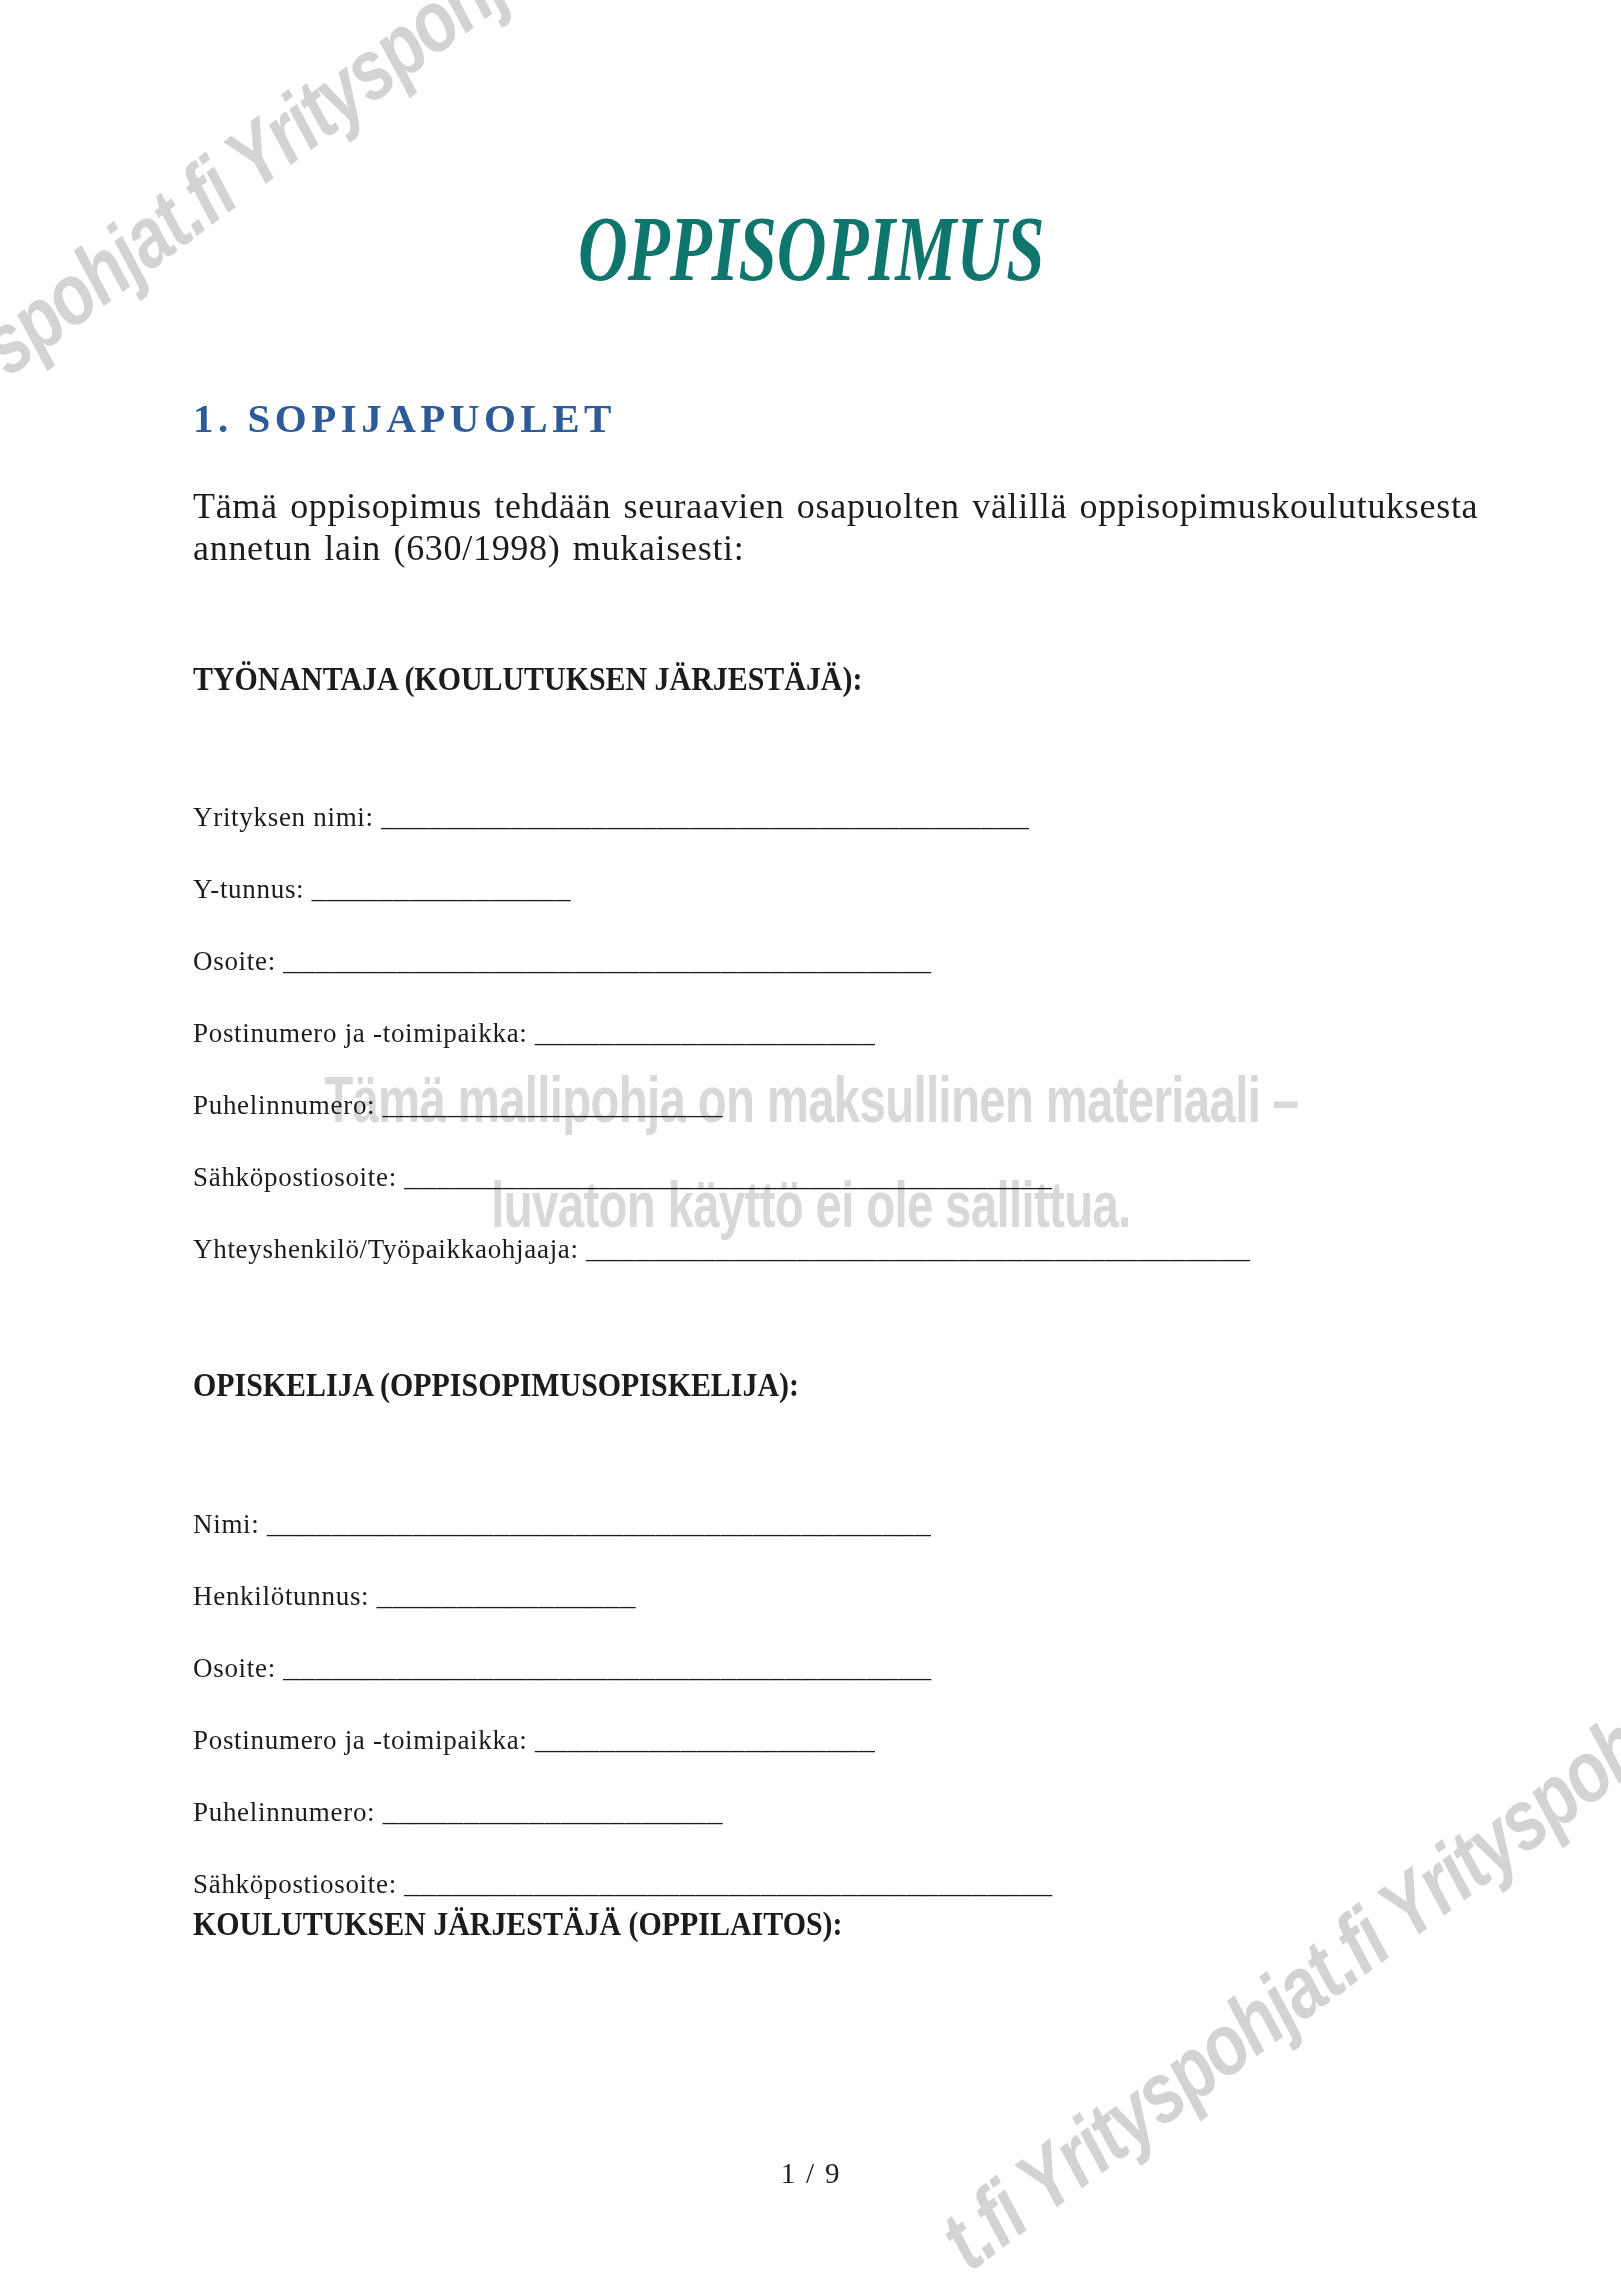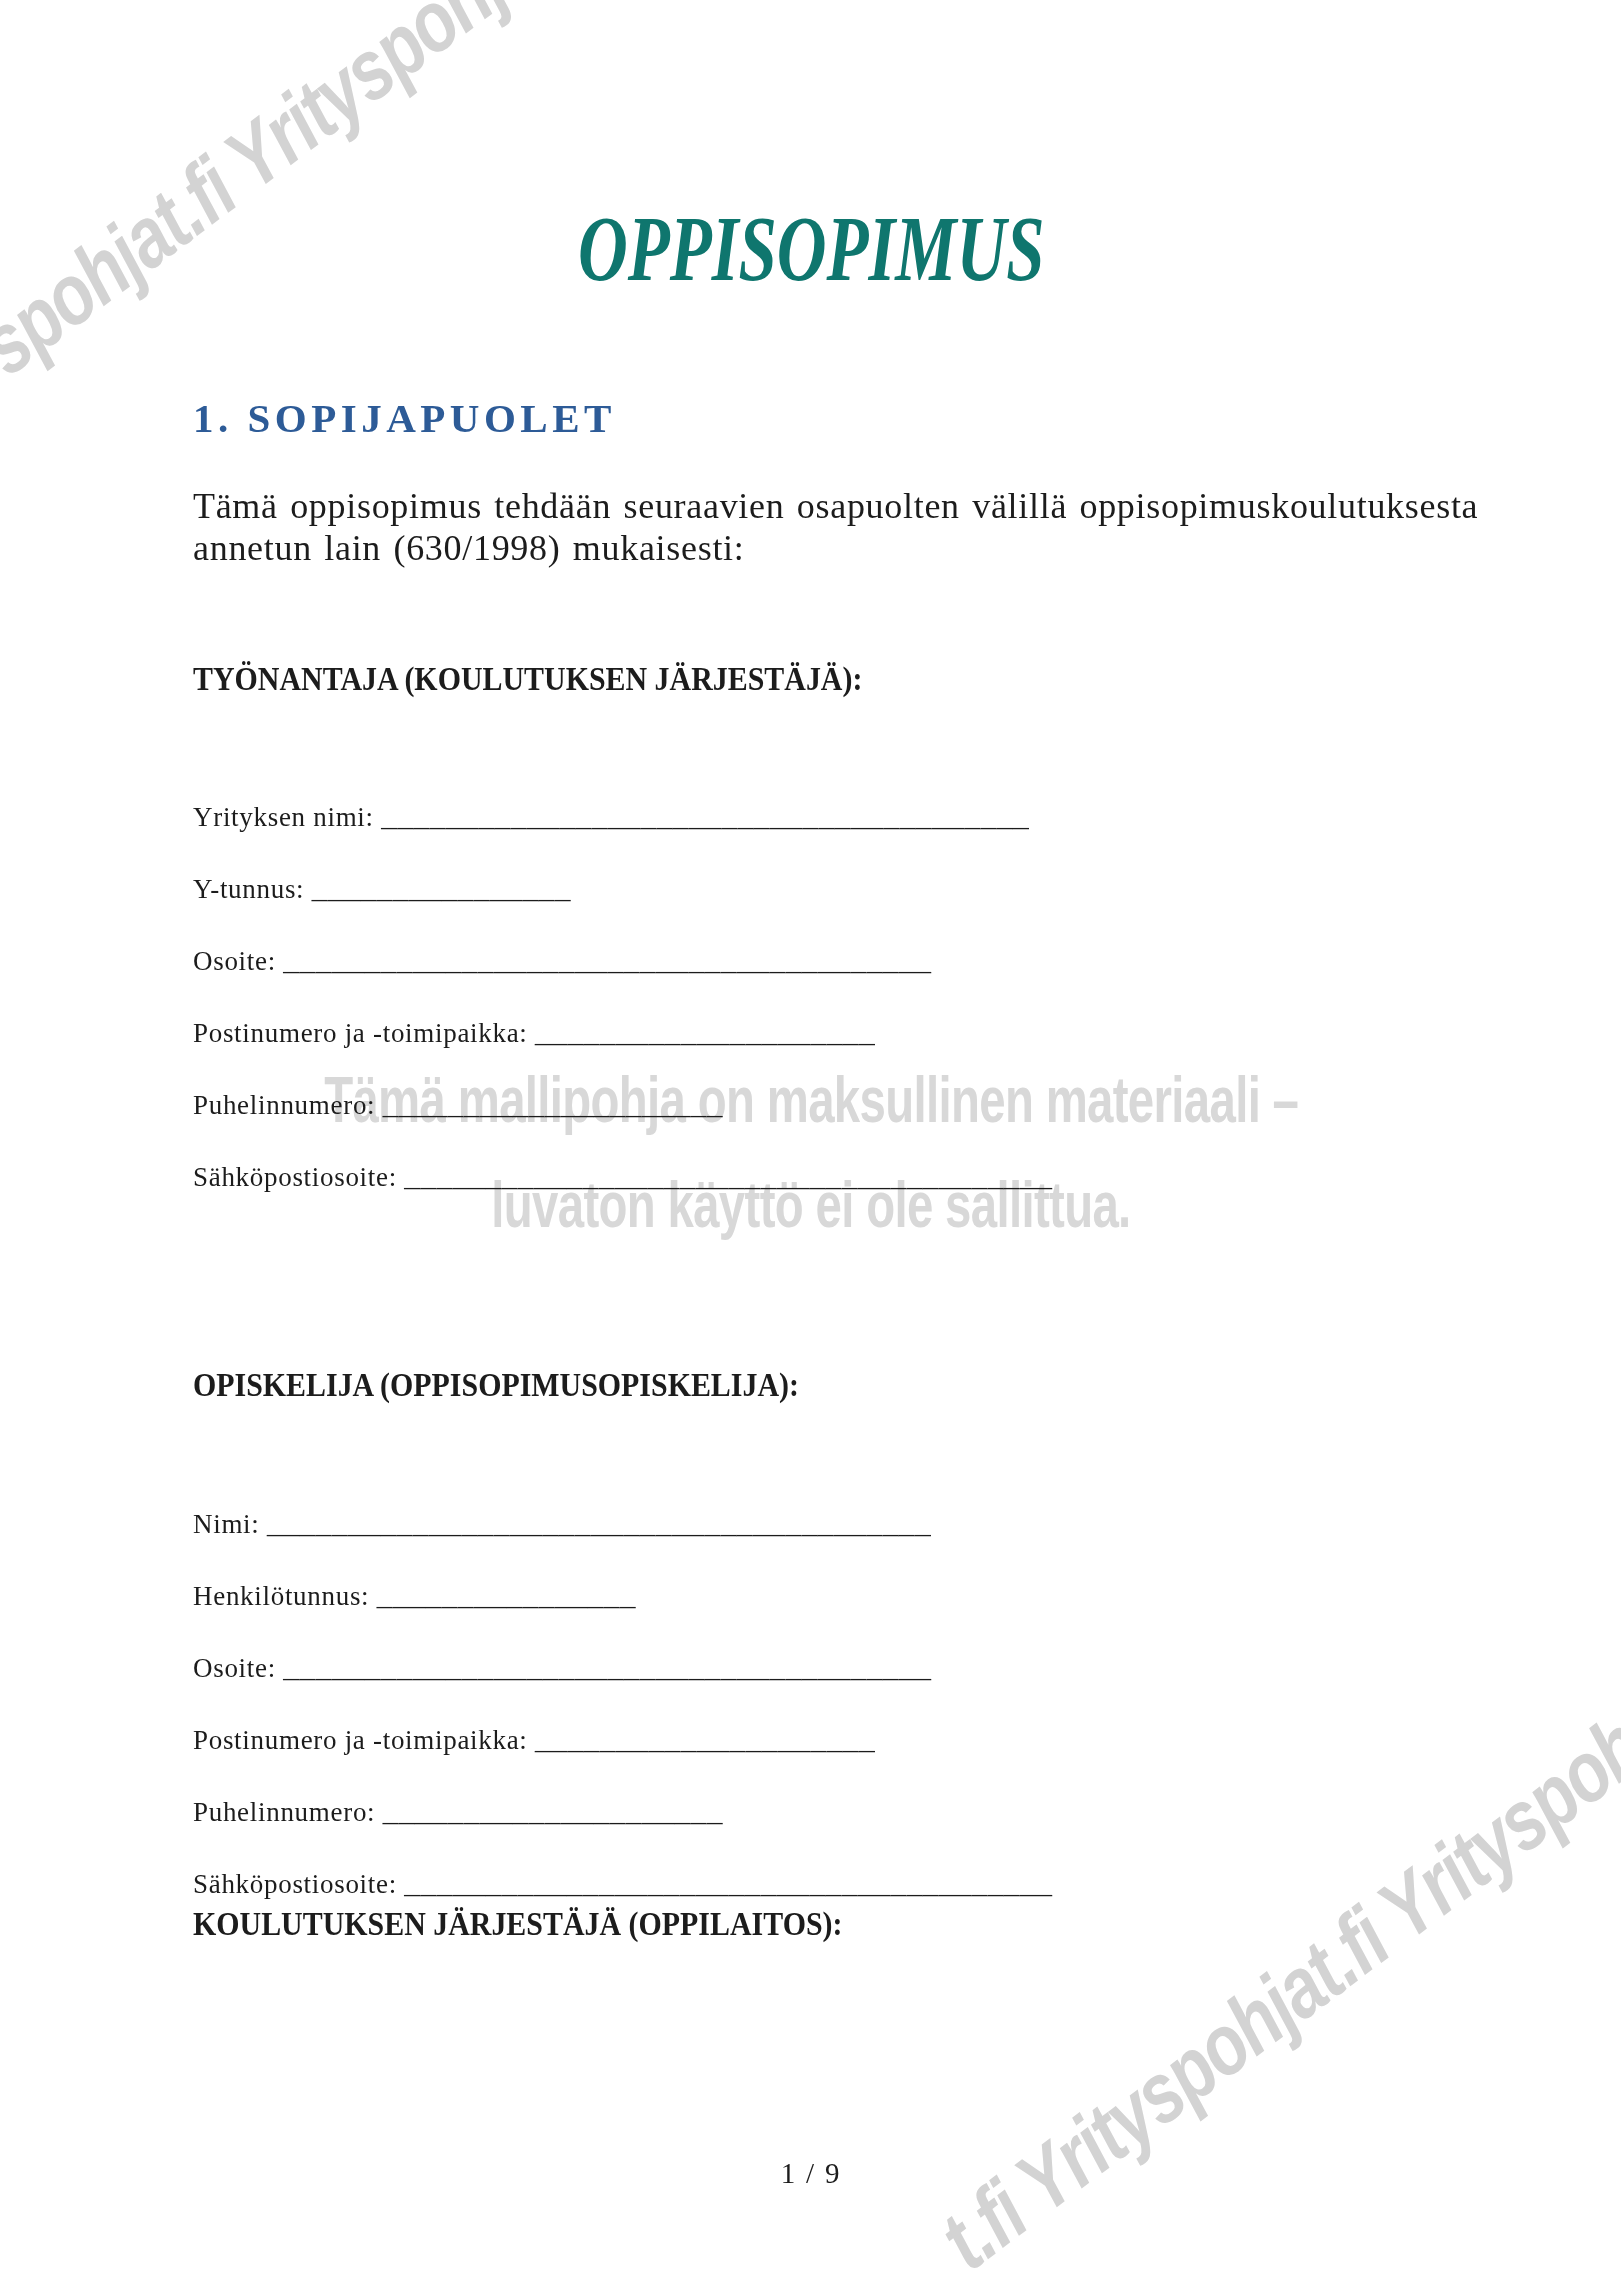--- a/index.html
+++ b/index.html
@@ -90,20 +90,21 @@
         <div class="field-row"><span class="lbl">Y-tunnus:</span><span class="blank">________________</span></div>
 
         <div class="field-row"><span class="lbl">Osoite:</span><span class="blank">________________________________________</span></div>
 
         <div class="field-row"><span class="lbl">Postinumero ja -toimipaikka:</span><span class="blank">_____________________</span></div>
 
         <div class="field-row"><span class="lbl">Puhelinnumero:</span><span class="blank">_____________________</span></div>
 
         <div class="field-row"><span class="lbl">Sähköpostiosoite:</span><span class="blank">________________________________________</span></div>
 
+        <div class="field-row"><span class="lbl">Yhteyshenkilö/Työpaikkaohjaaja:</span><span class="blank">_________________________________________</span></div>
       </div>
 
     <div class="subheading sub-student"><span class="squeeze">OPISKELIJA (OPPISOPIMUSOPISKELIJA):</span></div>
 
     <div class="fields fields-student">
 
         <div class="field-row"><span class="lbl">Nimi:</span><span class="blank">_________________________________________</span></div>
 
         <div class="field-row"><span class="lbl">Henkilötunnus:</span><span class="blank">________________</span></div>
 

